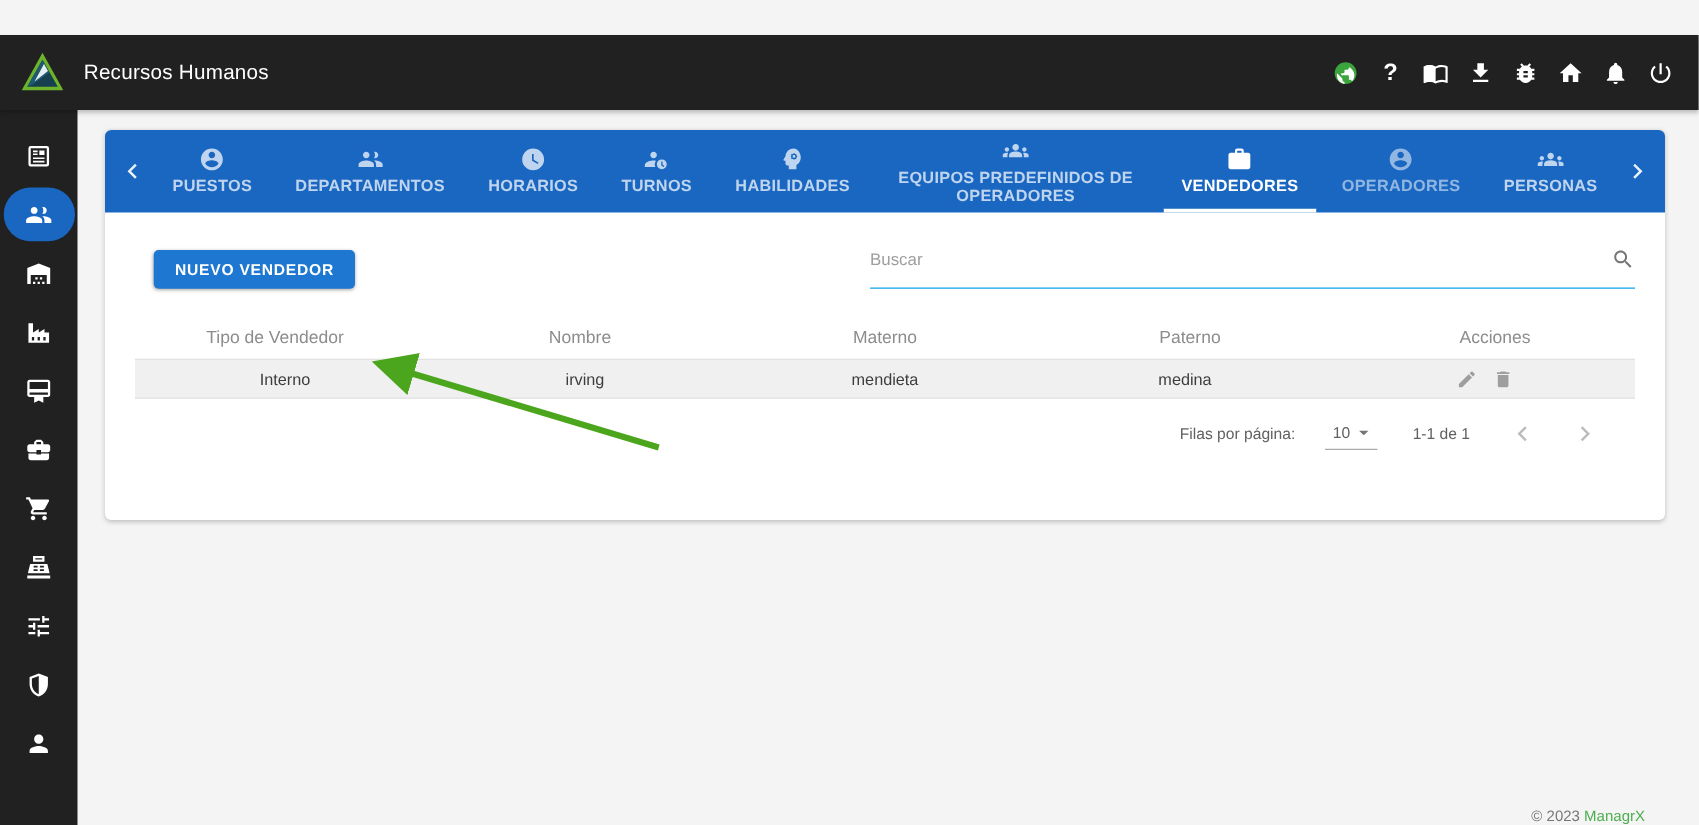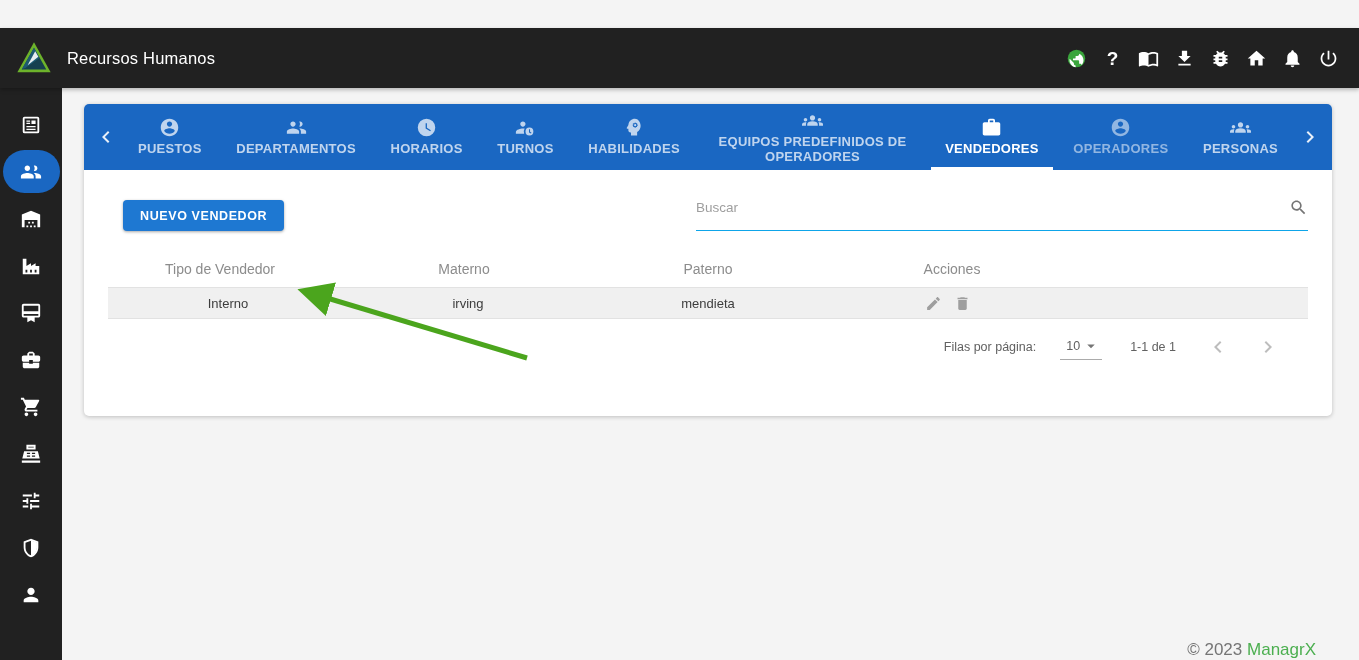--- a/index.html
+++ b/index.html
@@ -65,21 +65,21 @@
 
   .pagination { display:flex; align-items:center; justify-content:flex-end; height:56px;
                 color:#616161; font-size:12.5px; padding-right:2px; }
   .rpp-label { margin-right:24px; }
   .rpp { display:flex; align-items:center; border-bottom:1px solid #ababab; padding:2px 2px 4px 6px; cursor:pointer; margin-right:28px; }
   .rpp svg { width:18px; height:18px; fill:#757575; margin-left:2px; }
   .range { margin-right:30px; }
   .pg-btn { display:flex; cursor:pointer; margin-right:26px; }
   .pg-btn svg { width:24px; height:24px; fill:#bdbdbd; }
 
-  .footer { position:absolute; right:43px; bottom:28px; font-size:17px; color:#757575; }
+  .footer { position:absolute; right:43px; bottom:28px; font-size:12px; color:#757575; }
   .footer .brand { color:#4caf50; text-decoration:none; }
 
   .arrow-overlay { position:absolute; left:0; top:0; width:1359px; height:660px; pointer-events:none; z-index:5; }
 </style>
 </head>
 <body>
 
 <svg class="arrow-overlay" viewBox="0 0 1359 660">
   <defs>
     <marker id="ah" markerWidth="7" markerHeight="7" refX="5" refY="3.5" orient="auto">
@@ -285,28 +285,30 @@
               <svg viewBox="0 0 24 24">
                   <path d="M15.5 14h-.79l-.28-.27C15.41 12.59 16 11.11 16 9.5 16 5.91 13.09 3 9.5 3S3 5.91 3 9.5 5.91 16 9.5 16c1.61 0 3.09-.59 4.23-1.57l.27.28v.79l5 4.99L20.49 19l-4.99-5zm-6 0C7.01 14 5 11.99 5 9.5S7.01 5 9.5 5 14 7.01 14 9.5 11.99 14 9.5 14z"></path>
                 </svg>
             </span>
           </div>
         </div>
 
         <div class="table">
           <div class="thead">
             <div>Tipo de Vendedor</div>
+            <div>Nombre</div>
             <div>Materno</div>
             <div>Paterno</div>
             <div>Acciones</div>
           </div>
           <div class="trow">
             <div>Interno</div>
             <div>irving</div>
             <div>mendieta</div>
+            <div>medina</div>
             <div class="actions">
               <svg viewBox="0 0 24 24">
                   <path d="M3 17.25V21h3.75L17.81 9.94l-3.75-3.75L3 17.25zM20.71 7.04c.39-.39.39-1.02 0-1.41l-2.34-2.34c-.39-.39-1.02-.39-1.41 0l-1.83 1.83 3.75 3.75 1.83-1.83z"></path>
                 </svg>
               <svg viewBox="0 0 24 24">
                   <path d="M6 19c0 1.1.9 2 2 2h8c1.1 0 2-.9 2-2V7H6v12zM19 4h-3.5l-1-1h-5l-1 1H5v2h14V4z"></path>
                 </svg>
             </div>
           </div>
         </div>

